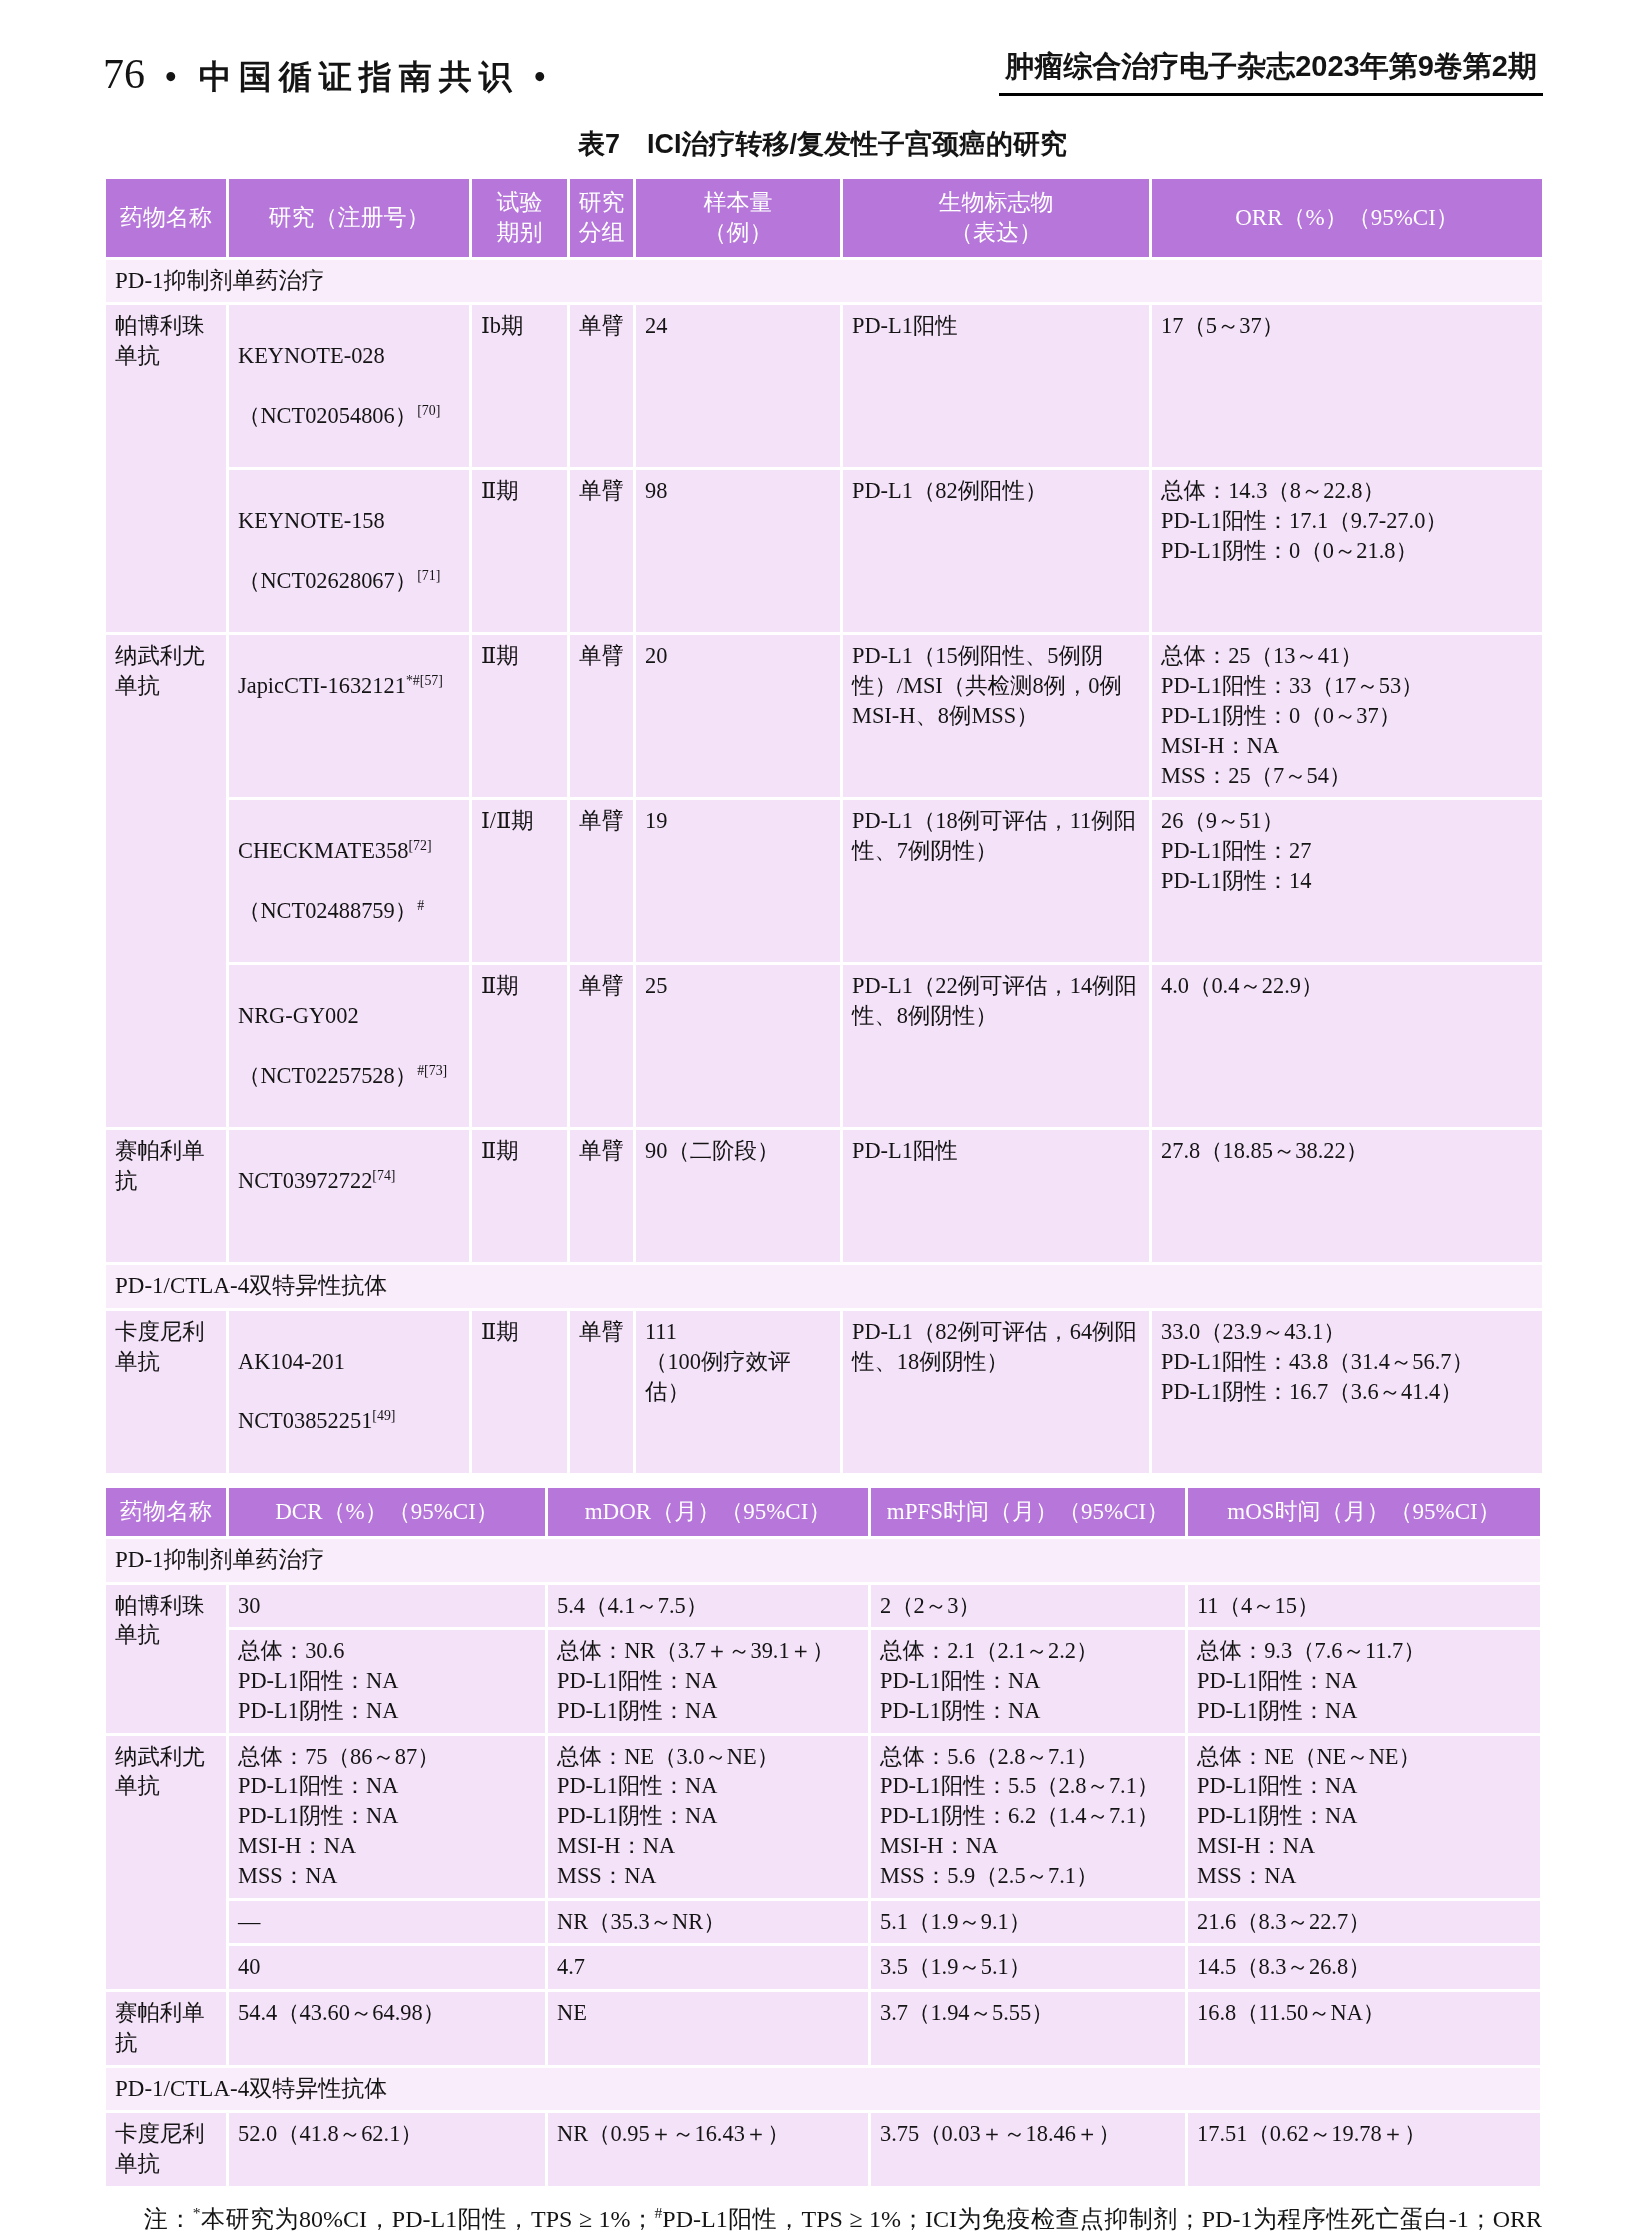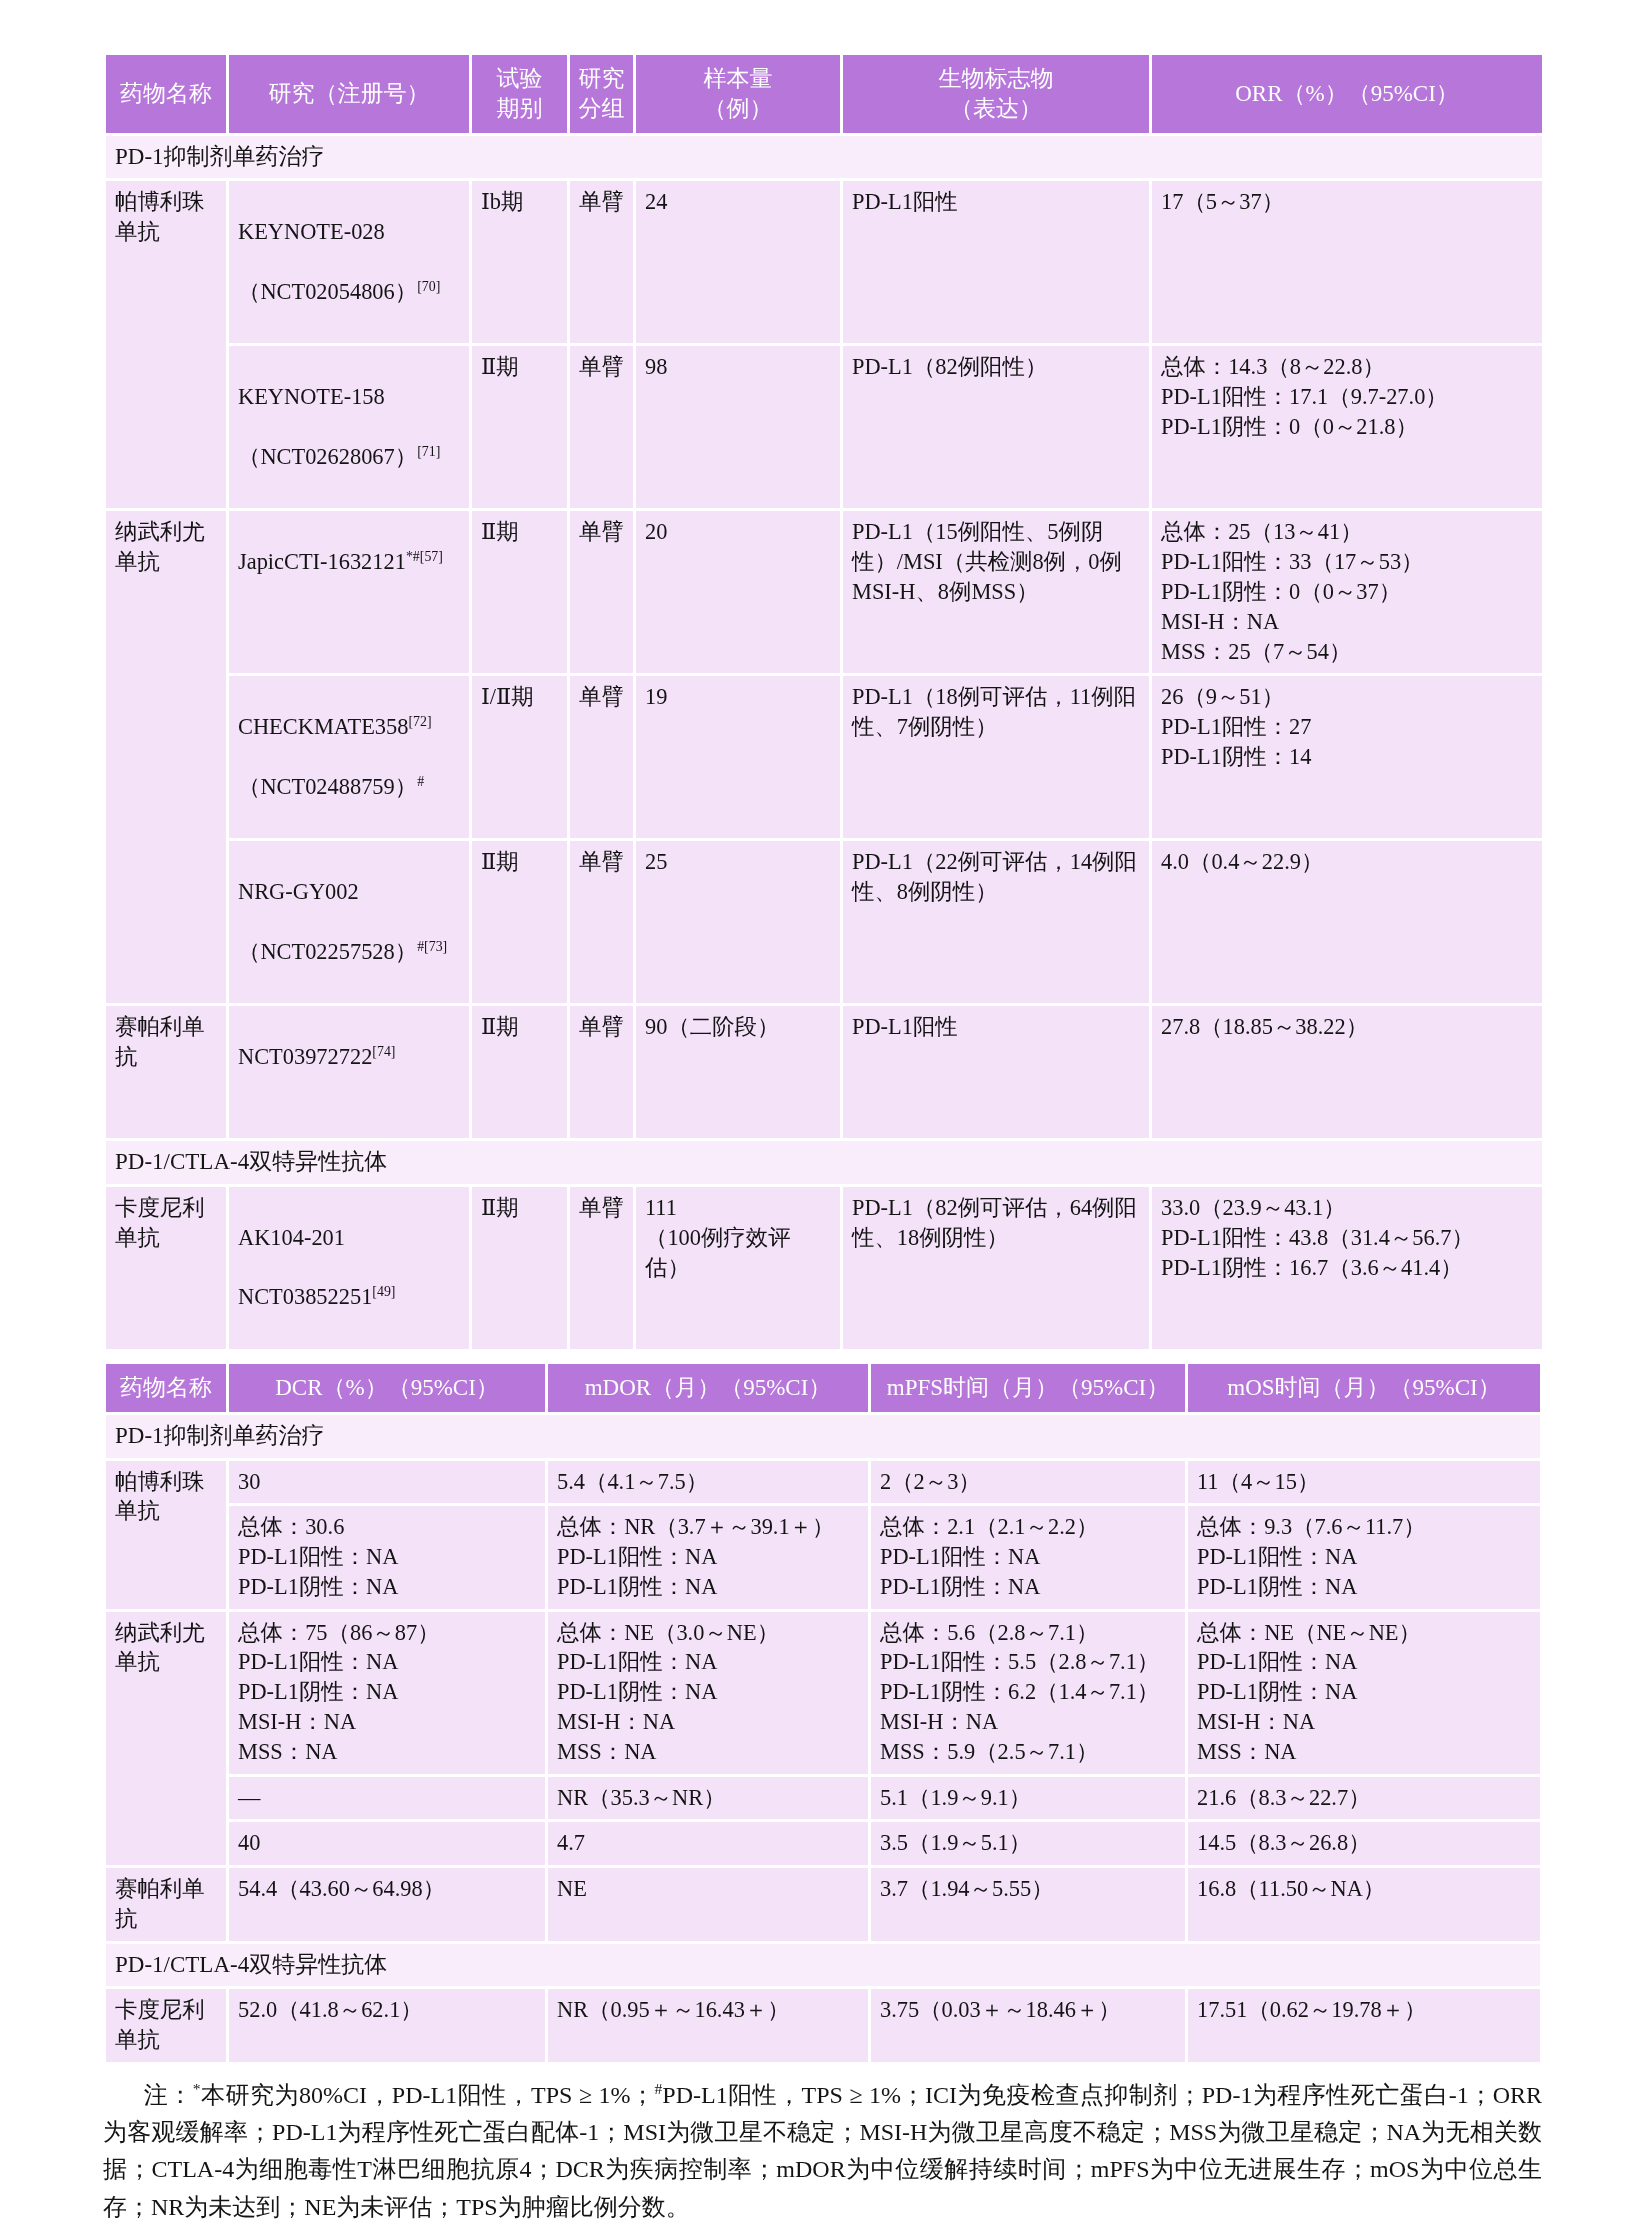--- a/index.html
+++ b/index.html
@@ -50,21 +50,29 @@
     width:1439px; font-size:24px; line-height:1.55; text-align:justify;
     text-indent:1.7em; margin-top:12px;
   }
   .note sup { font-size:0.65em; }
 </style>
 </head>
 <body>
 
 <div class="page">
 
-
+  <div class="page-header">
+    <div class="ph-left">
+      <span class="page-num">76</span>
+      <span class="left-title">• 中国循证指南共识 •</span>
+    </div>
+    <div class="right-title">肿瘤综合治疗电子杂志2023年第9卷第2期</div>
+  </div>
+
+  <div class="caption">表7　ICI治疗转移/复发性子宫颈癌的研究</div>
 
   <table class="tbl">
     <colgroup>
       <col style="width:123px">
         <col style="width:243px">
         <col style="width:98px">
       <col style="width:66px">
         <col style="width:207px">
         <col style="width:309px">
         <col style="width:393px">

